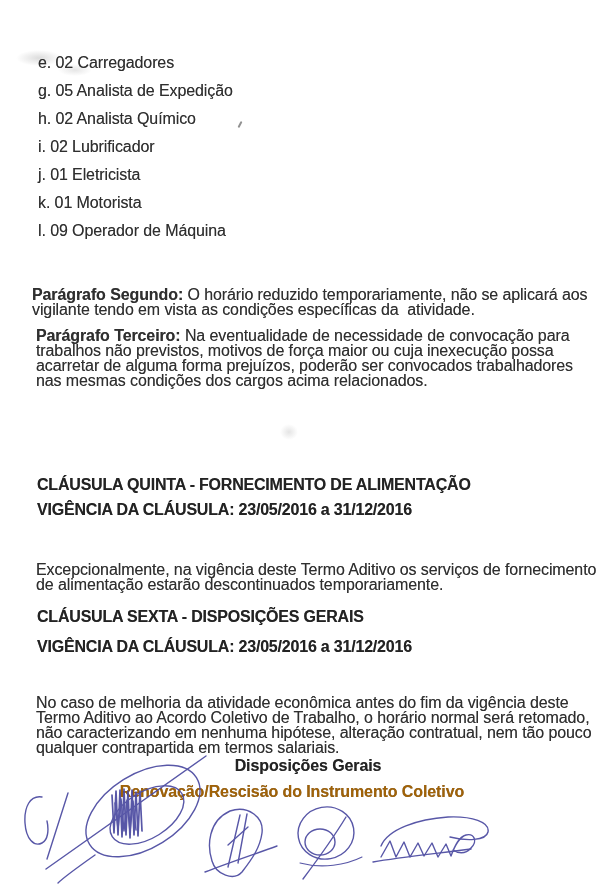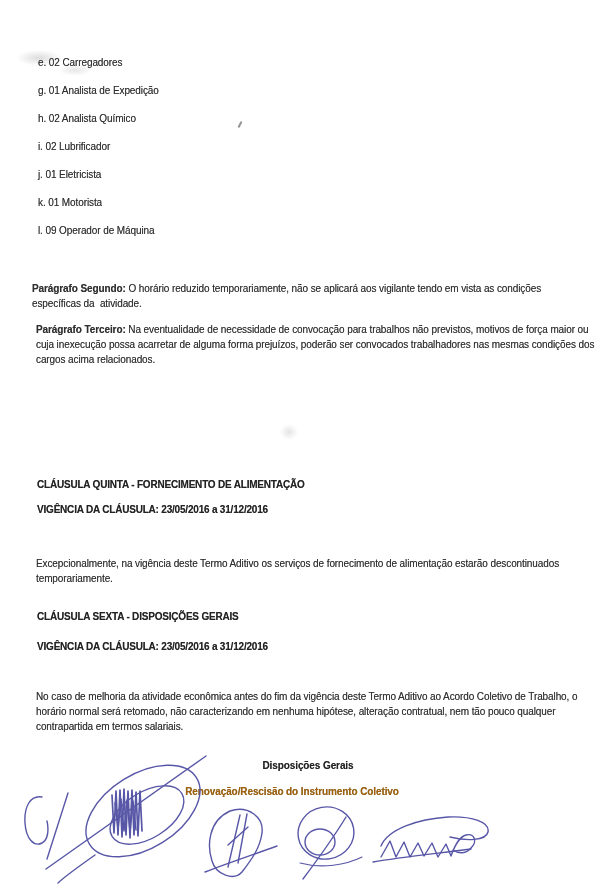--- a/index.html
+++ b/index.html
@@ -2,21 +2,21 @@
 <html><head>
 <meta charset="utf-8">
 <style>
   html,body { margin:0; padding:0; background:#ffffff; }
   .page {
     position:relative; width:600px; height:893px; background:#ffffff;
     font-family:"Liberation Sans", sans-serif; color:#2f2f2f;
     overflow:hidden;
     text-shadow:0 0 0.45px rgba(45,45,45,0.55);
   }
-  .txt { position:absolute; font-size:10px; line-height:15px; letter-spacing:-0.1px; }
+  .txt { position:absolute; font-size:16px; line-height:15px; letter-spacing:-0.1px; }
   .bold { font-weight:bold; }
   .heading { font-weight:bold; color:#232323; letter-spacing:-0.2px; white-space:nowrap; }
 
   .roles { top:49px; left:38px; }
   .role  { height:28px; line-height:28px; white-space:nowrap; }
 
   .para-segundo  { top:271px; left:32px; width:560px; }
   .para-terceiro { top:312px; left:36px; width:560px; }
 
   .q-title { top:477px; left:37px; }
@@ -47,21 +47,21 @@
 
 <div class="page">
 
   <div class="smudge smudge-a"></div>
   <div class="smudge smudge-b"></div>
   <div class="smudge smudge-c"></div>
   <div class="tick"></div>
 
   <div class="txt roles">
     <div class="role">e. 02 Carregadores</div>
-    <div class="role">g. 01 Analista de Expedição</div>
+    <div class="role">g. 05 Analista de Expedição</div>
     <div class="role">h. 02 Analista Químico</div>
     <div class="role">i. 02 Lubrificador</div>
     <div class="role">j. 01 Eletricista</div>
     <div class="role">k. 01 Motorista</div>
     <div class="role">l. 09 Operador de Máquina</div>
   </div>
 
   <p class="txt para-segundo"><span class="bold">Parágrafo Segundo: </span><span>O horário reduzido temporariamente, não se aplicará aos vigilante tendo em vista as condições específicas da&nbsp; atividade.</span></p>
 
   <p class="txt para-terceiro"><span class="bold">Parágrafo Terceiro: </span><span>Na eventualidade de necessidade de convocação para trabalhos não previstos, motivos de força maior ou cuja inexecução possa acarretar de alguma forma prejuízos, poderão ser convocados trabalhadores nas mesmas condições dos cargos acima relacionados.</span></p>

